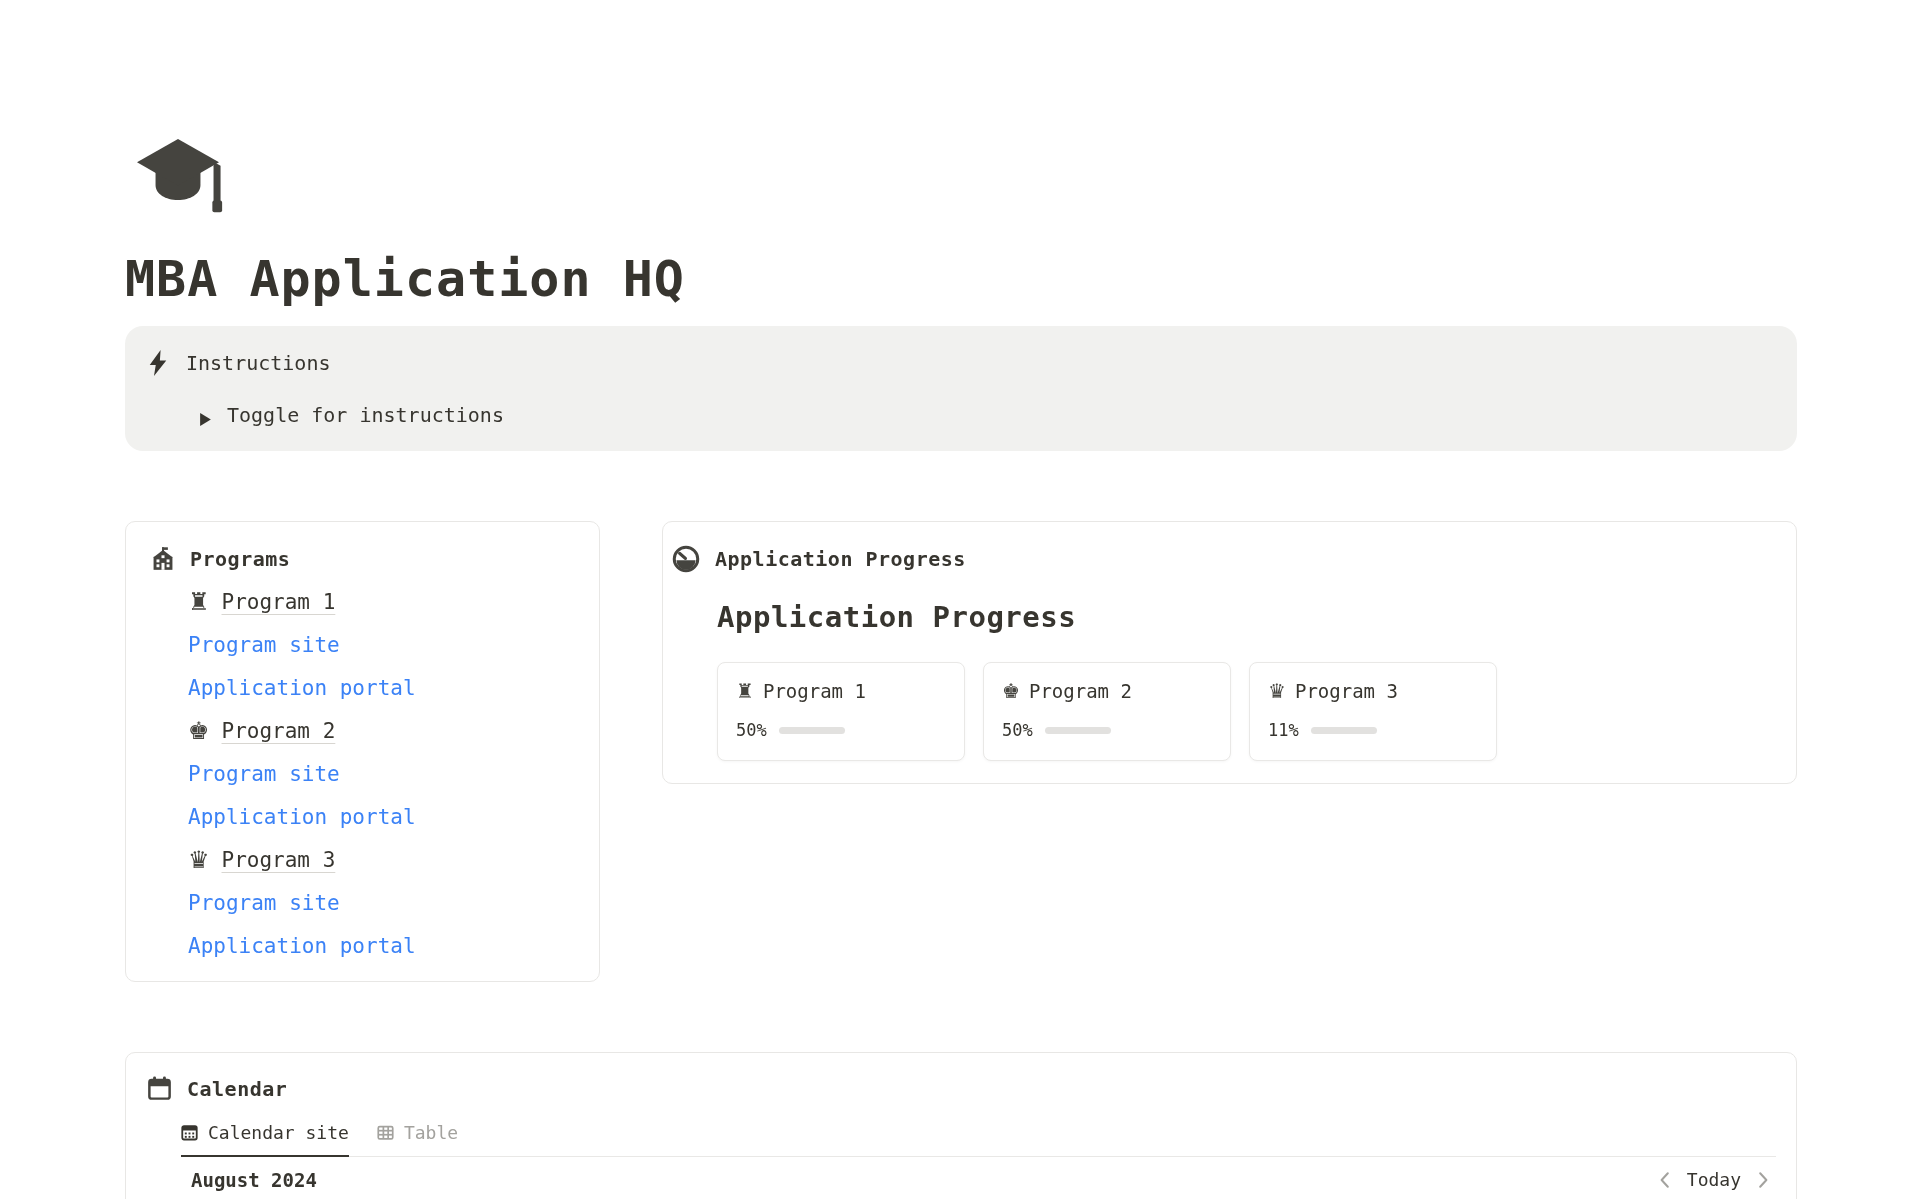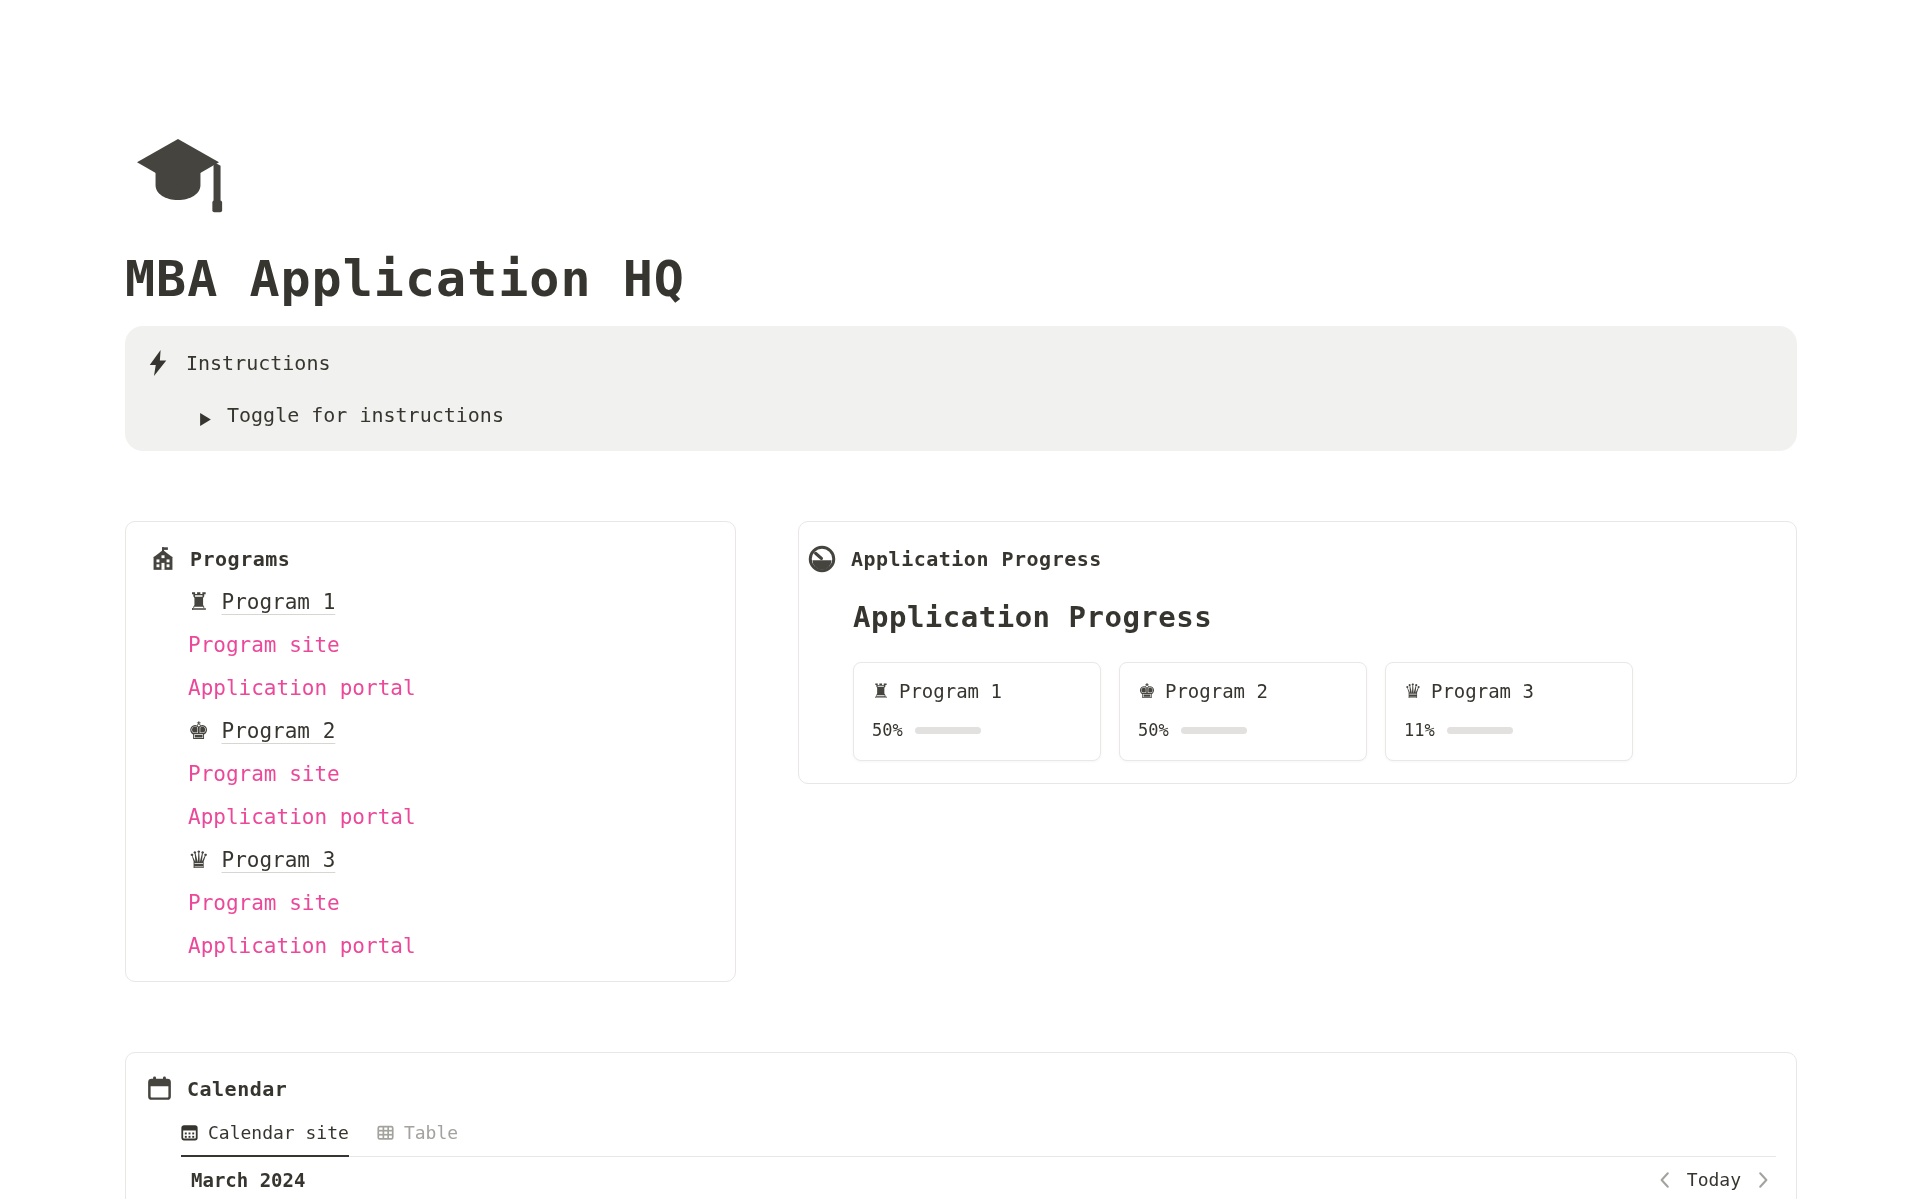--- a/index.html
+++ b/index.html
@@ -18,25 +18,25 @@
   
   .callout { margin-top:16px; background:#f1f1ef; border-radius:18px; padding:24px 22px; }
   .callout-head { display:flex; align-items:center; gap:17px; font-size:20px; }
   .toggle-row { margin-top:27px; margin-left:52px; display:flex; align-items:flex-end; gap:15px; font-size:20px; cursor:pointer; }
 
   
   .columns { display:flex; gap:62px; margin-top:70px; align-items:flex-start; }
   .card { border:1px solid #e8e7e5; border-radius:10px; background:#fff; }
   .card-head { display:flex; align-items:center; gap:14px; font-size:20px; font-weight:700; letter-spacing:.5px; }
 
-  .programs-card { width:611px; padding:24px 24px 14px; }
+  .programs-card { width:475px; padding:24px 24px 14px; }
   .programs-list { margin-top:8px; padding-left:38px; }
   .program-row { height:43px; display:flex; align-items:center; gap:12px; font-size:21px; }
   .program-link { text-decoration:underline; text-decoration-color:#d8d6d1; text-underline-offset:5px; text-decoration-thickness:1px; cursor:pointer; }
-  .program-sub { height:43px; display:flex; align-items:center; font-size:21px; color:#ec4899; }
+  .program-sub { height:43px; display:flex; align-items:center; font-size:21px; color:#3b82f6; }
   .chess { font-family:"DejaVu Sans",sans-serif; font-size:24px; line-height:1; color:#45443f; }
   .chess.small { font-size:20px; }
 
   .progress-card { flex:1; padding:22px 8px; }
   .db-inner { margin-left:46px; margin-right:10px; }
   .tabs-row { display:flex; border-bottom:1px solid #e9e8e6; margin-top:14px; }
   .tab { display:flex; align-items:center; gap:10px; font-size:18px; padding-bottom:12px; margin-right:28px; cursor:pointer; }
   .tab.active { border-bottom:2.5px solid #37352f; margin-bottom:-1.5px; }
   .tab.inactive { color:#a3a29e; }
   .gallery-heading { margin-top:26px; font-size:29px; font-weight:700; letter-spacing:.5px; }
@@ -250,21 +250,21 @@
                 <line x1="6" y1="2.4" x2="6" y2="14"></line>
                 <line x1="10.5" y1="2.4" x2="10.5" y2="14"></line>
               </g>
             </svg>
           </span>
           <span>Table</span>
         </div>
       </div>
 
       <div class="month-row">
-        <span class="month-label">March 2024</span>
+        <span class="month-label">August 2024</span>
         <span class="nav">
           <span class="nav-btn">
             <svg width="14" height="18" viewBox="0 0 12 16">
                 <polyline points="8.5,2 3,8 8.5,14" fill="none" stroke="#a3a29e" stroke-width="1.8" stroke-linecap="round" stroke-linejoin="round"></polyline>
               </svg>
           </span>
           <span class="today-btn">Today</span>
           <span class="nav-btn">
             <svg width="14" height="18" viewBox="0 0 12 16">
                 <polyline points="3.5,2 9,8 3.5,14" fill="none" stroke="#a3a29e" stroke-width="1.8" stroke-linecap="round" stroke-linejoin="round"></polyline>

